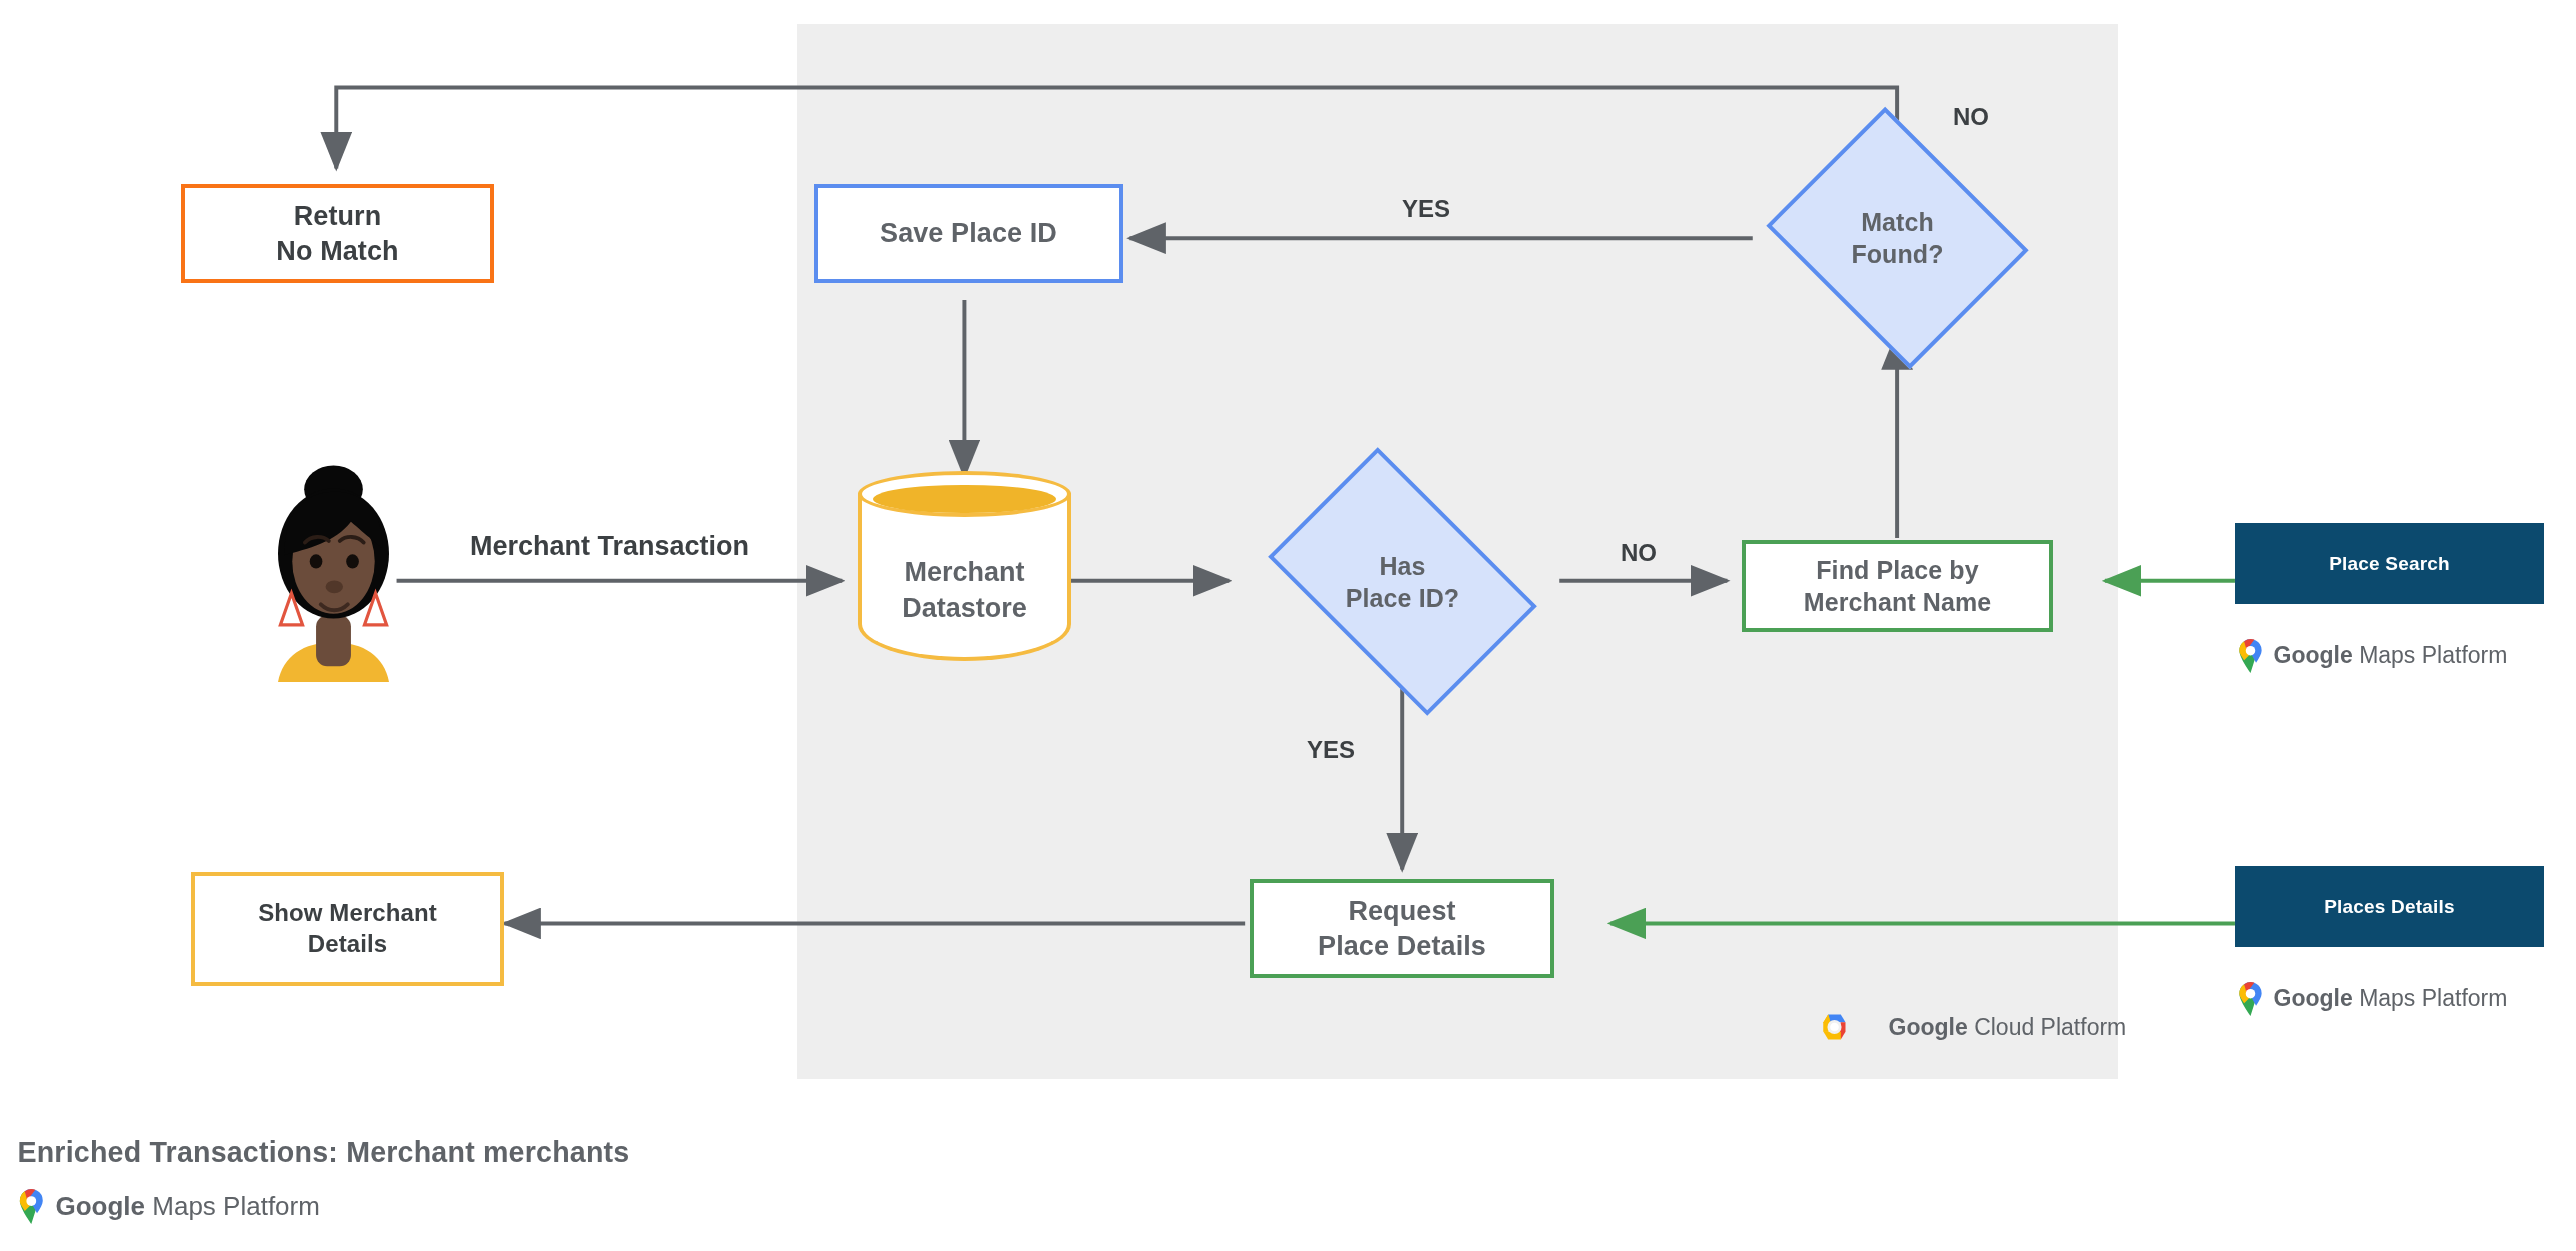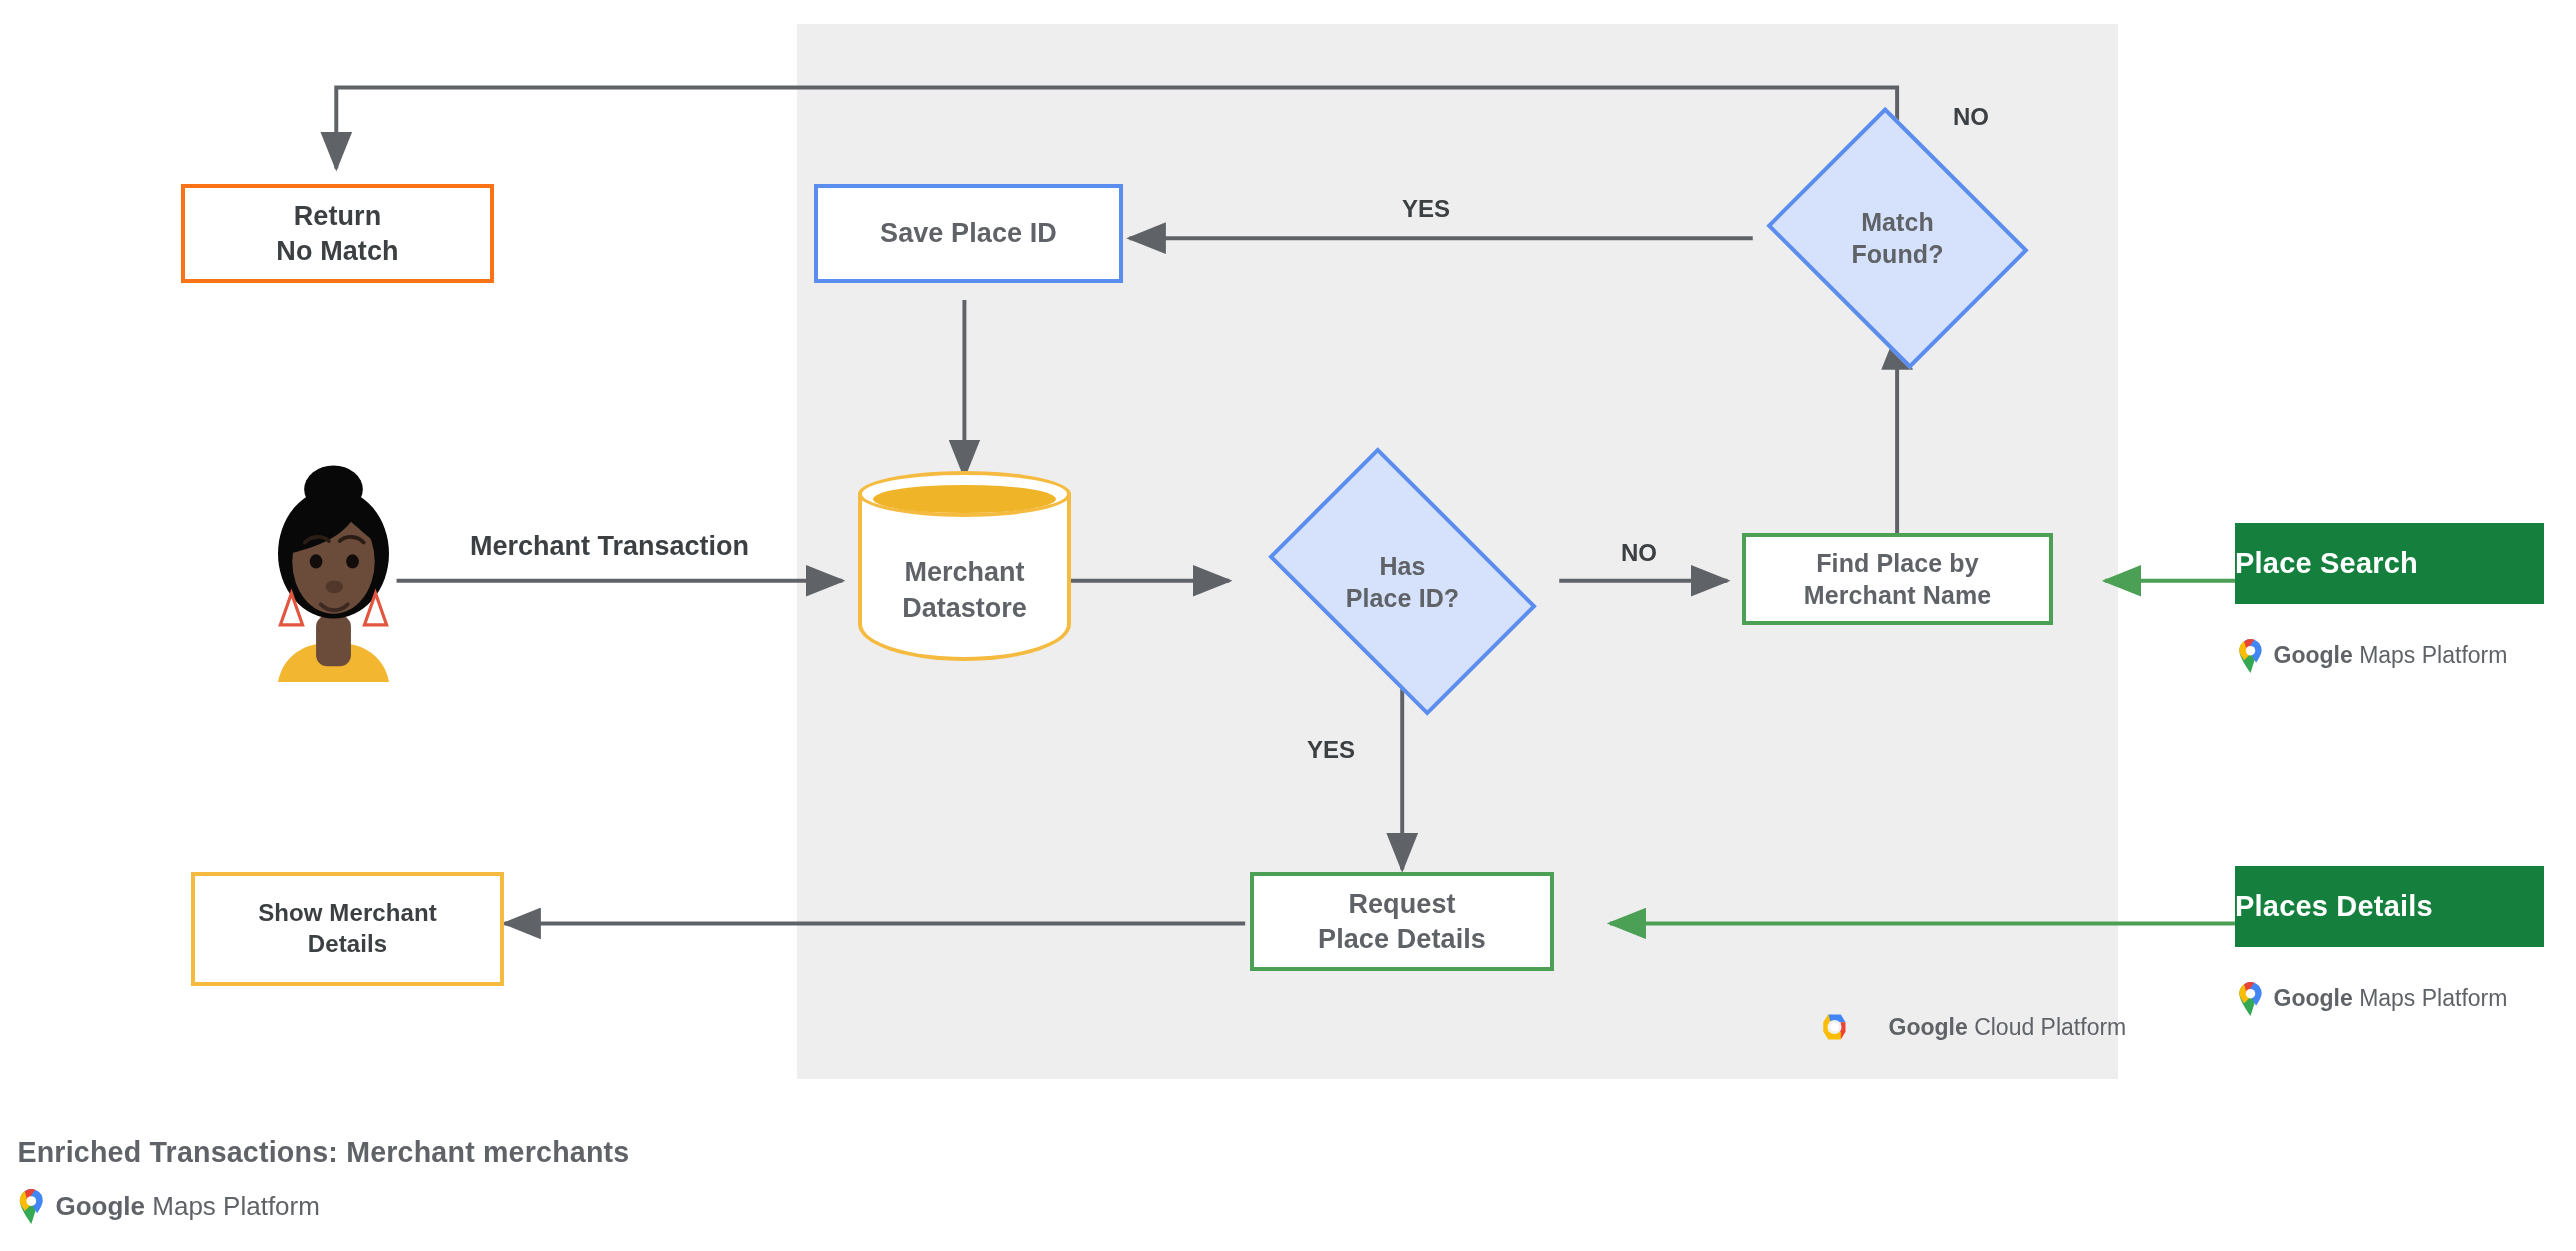--- a/index.html
+++ b/index.html
@@ -34,32 +34,33 @@
     text-align: center;
     color: #5f6368;
     font-weight: bold;
     line-height: 1.28;
     letter-spacing: 0.1px;
   }
   .node .lbl { white-space: pre-line; display: block; }
 
   .node.red    { border: 4px solid #f97316; color: #3c4043; }
   .node.blue   { border: 4px solid #5b8def; }
-  .node.green  { border: 4px solid #4ba055; }
+  .node.green  { border: 4px solid #4ba055; margin-top: 7px; }
   .node.yellow { border: 4px solid #f5bb41; color: #3c4043; }
 
   
   .chip {
     position: absolute;
-    background: #15803d;
+    background: #0c4a6e;
     color: #ffffff;
     display: flex;
     align-items: center;
-    font-weight: bold;
-    font-size: 29px;
+    justify-content: center;
+    font-weight: bold;
+    font-size: 19px;
     letter-spacing: 0.2px;
   }
 
   
   .diamond {
     position: absolute;
   }
   .diamond .dshape {
     position: absolute; inset: 0;
     background: #d6e2fb;

